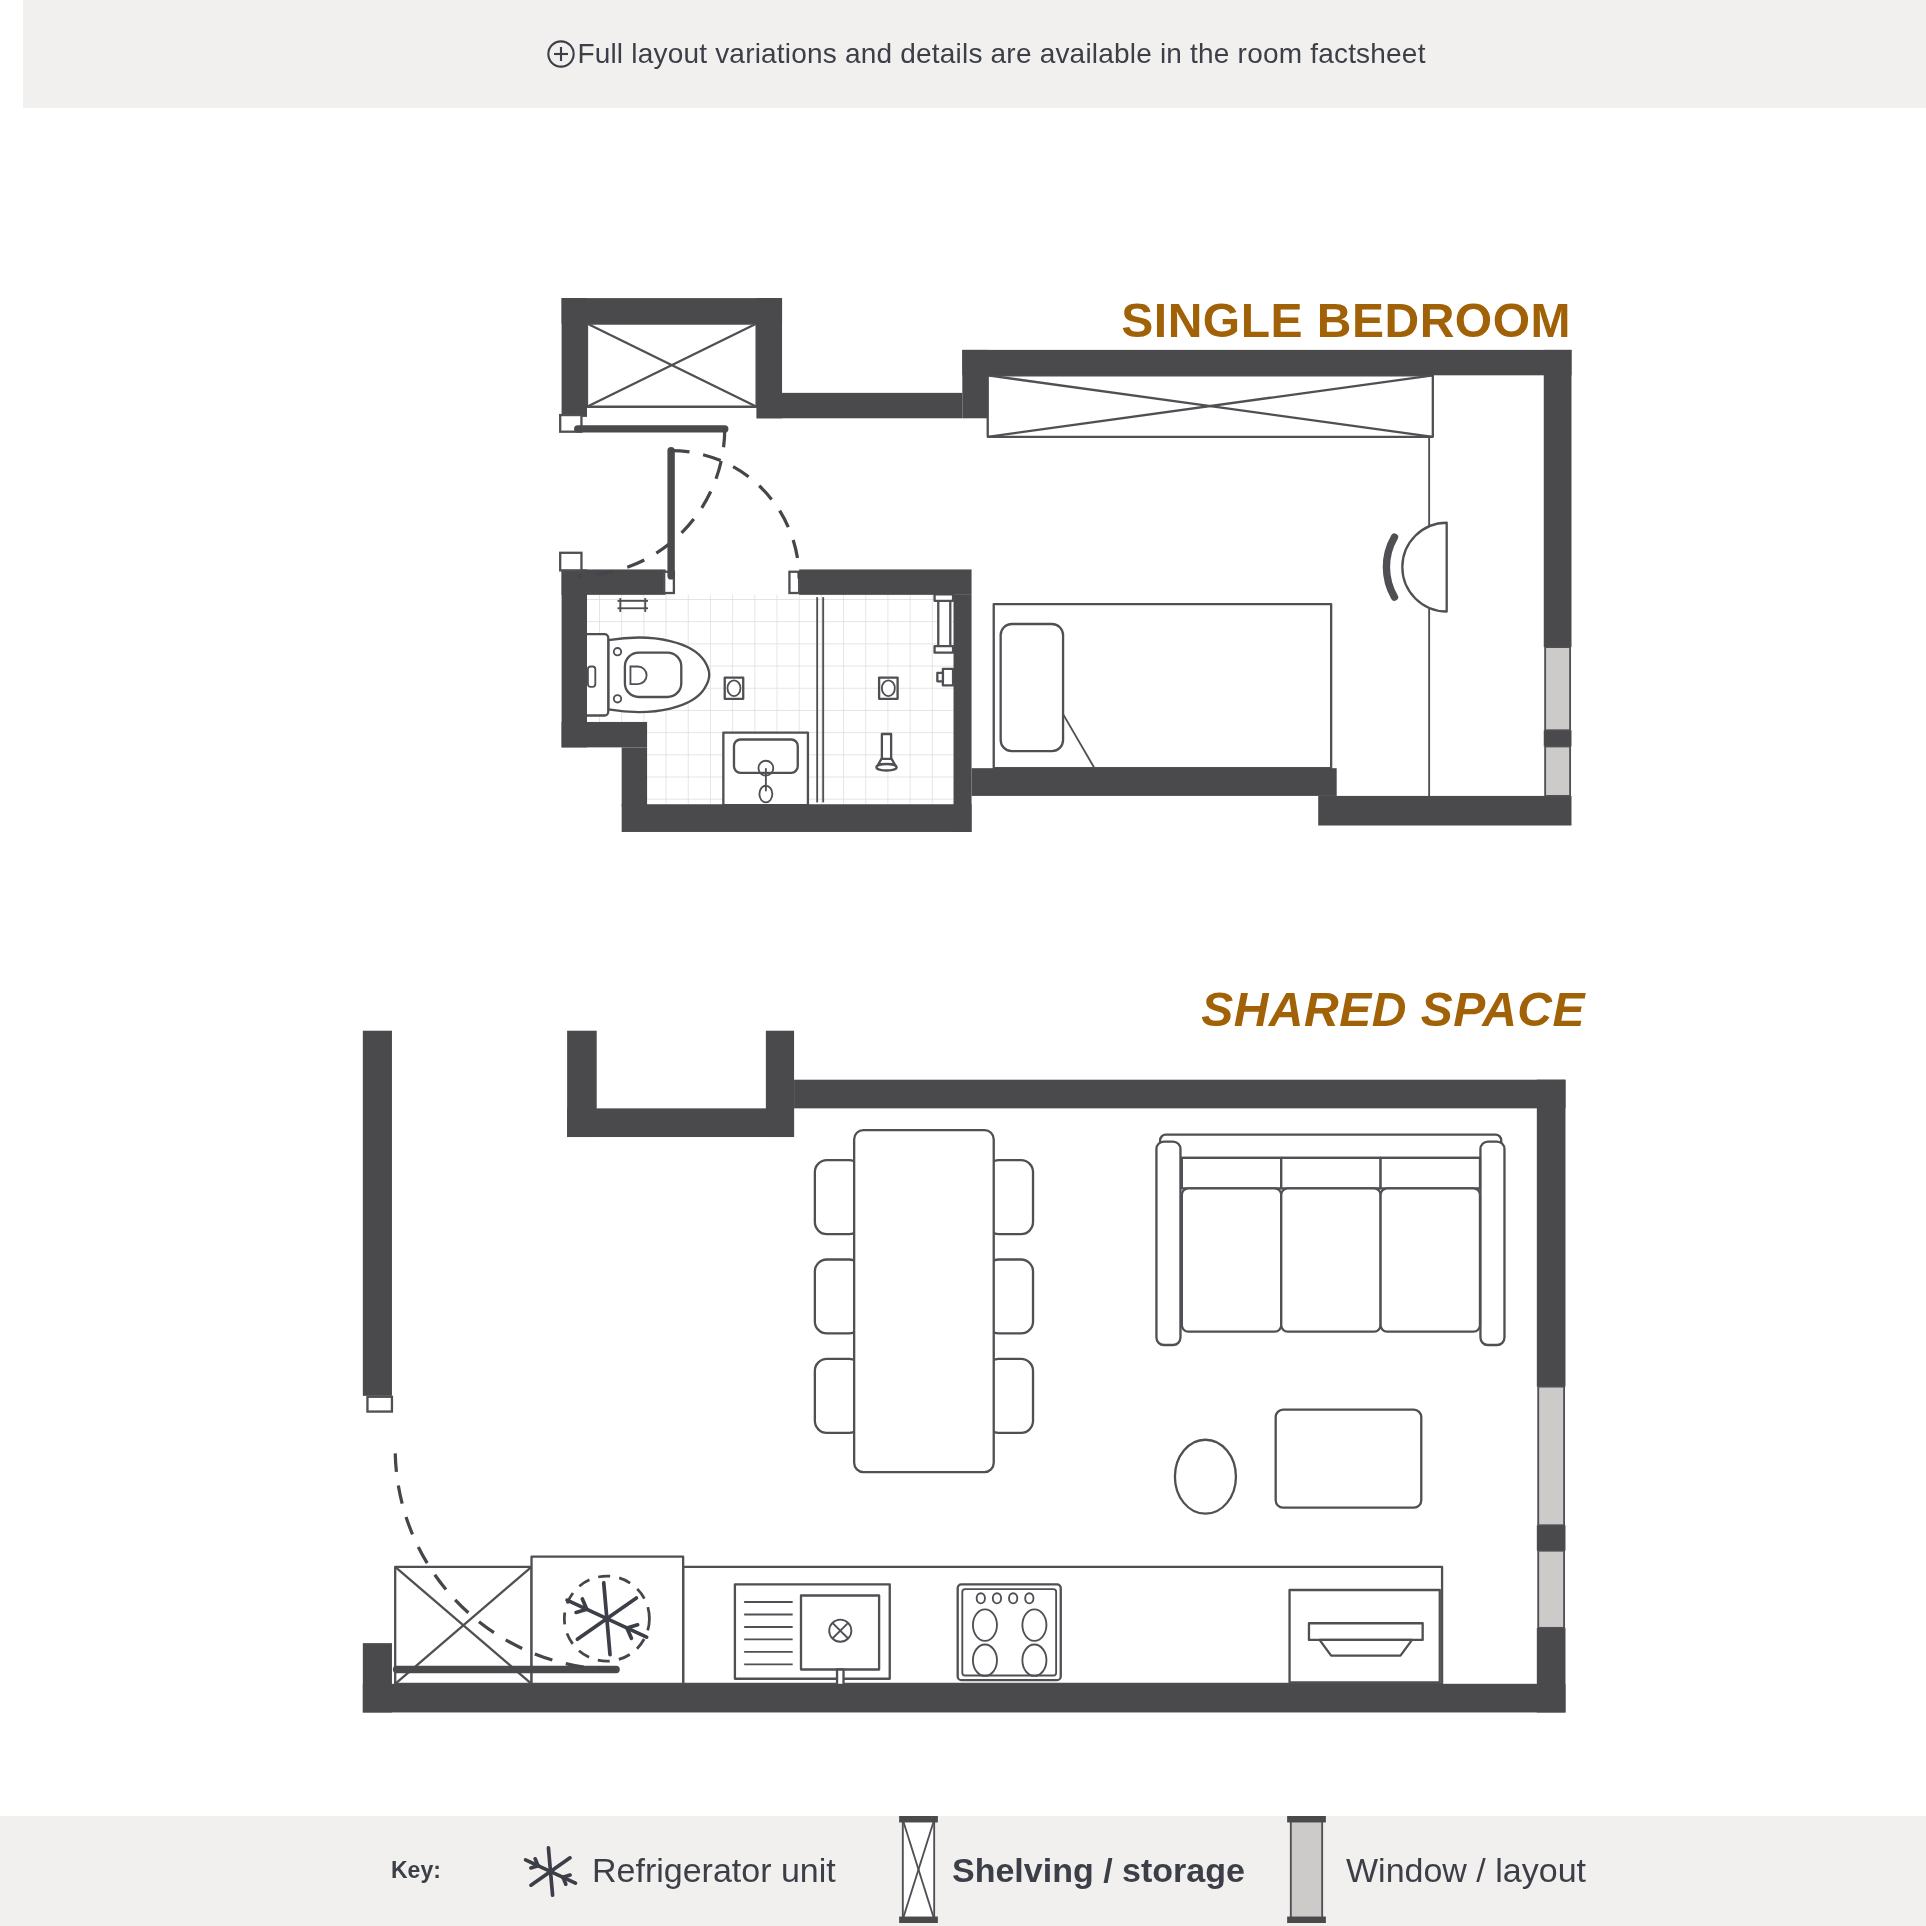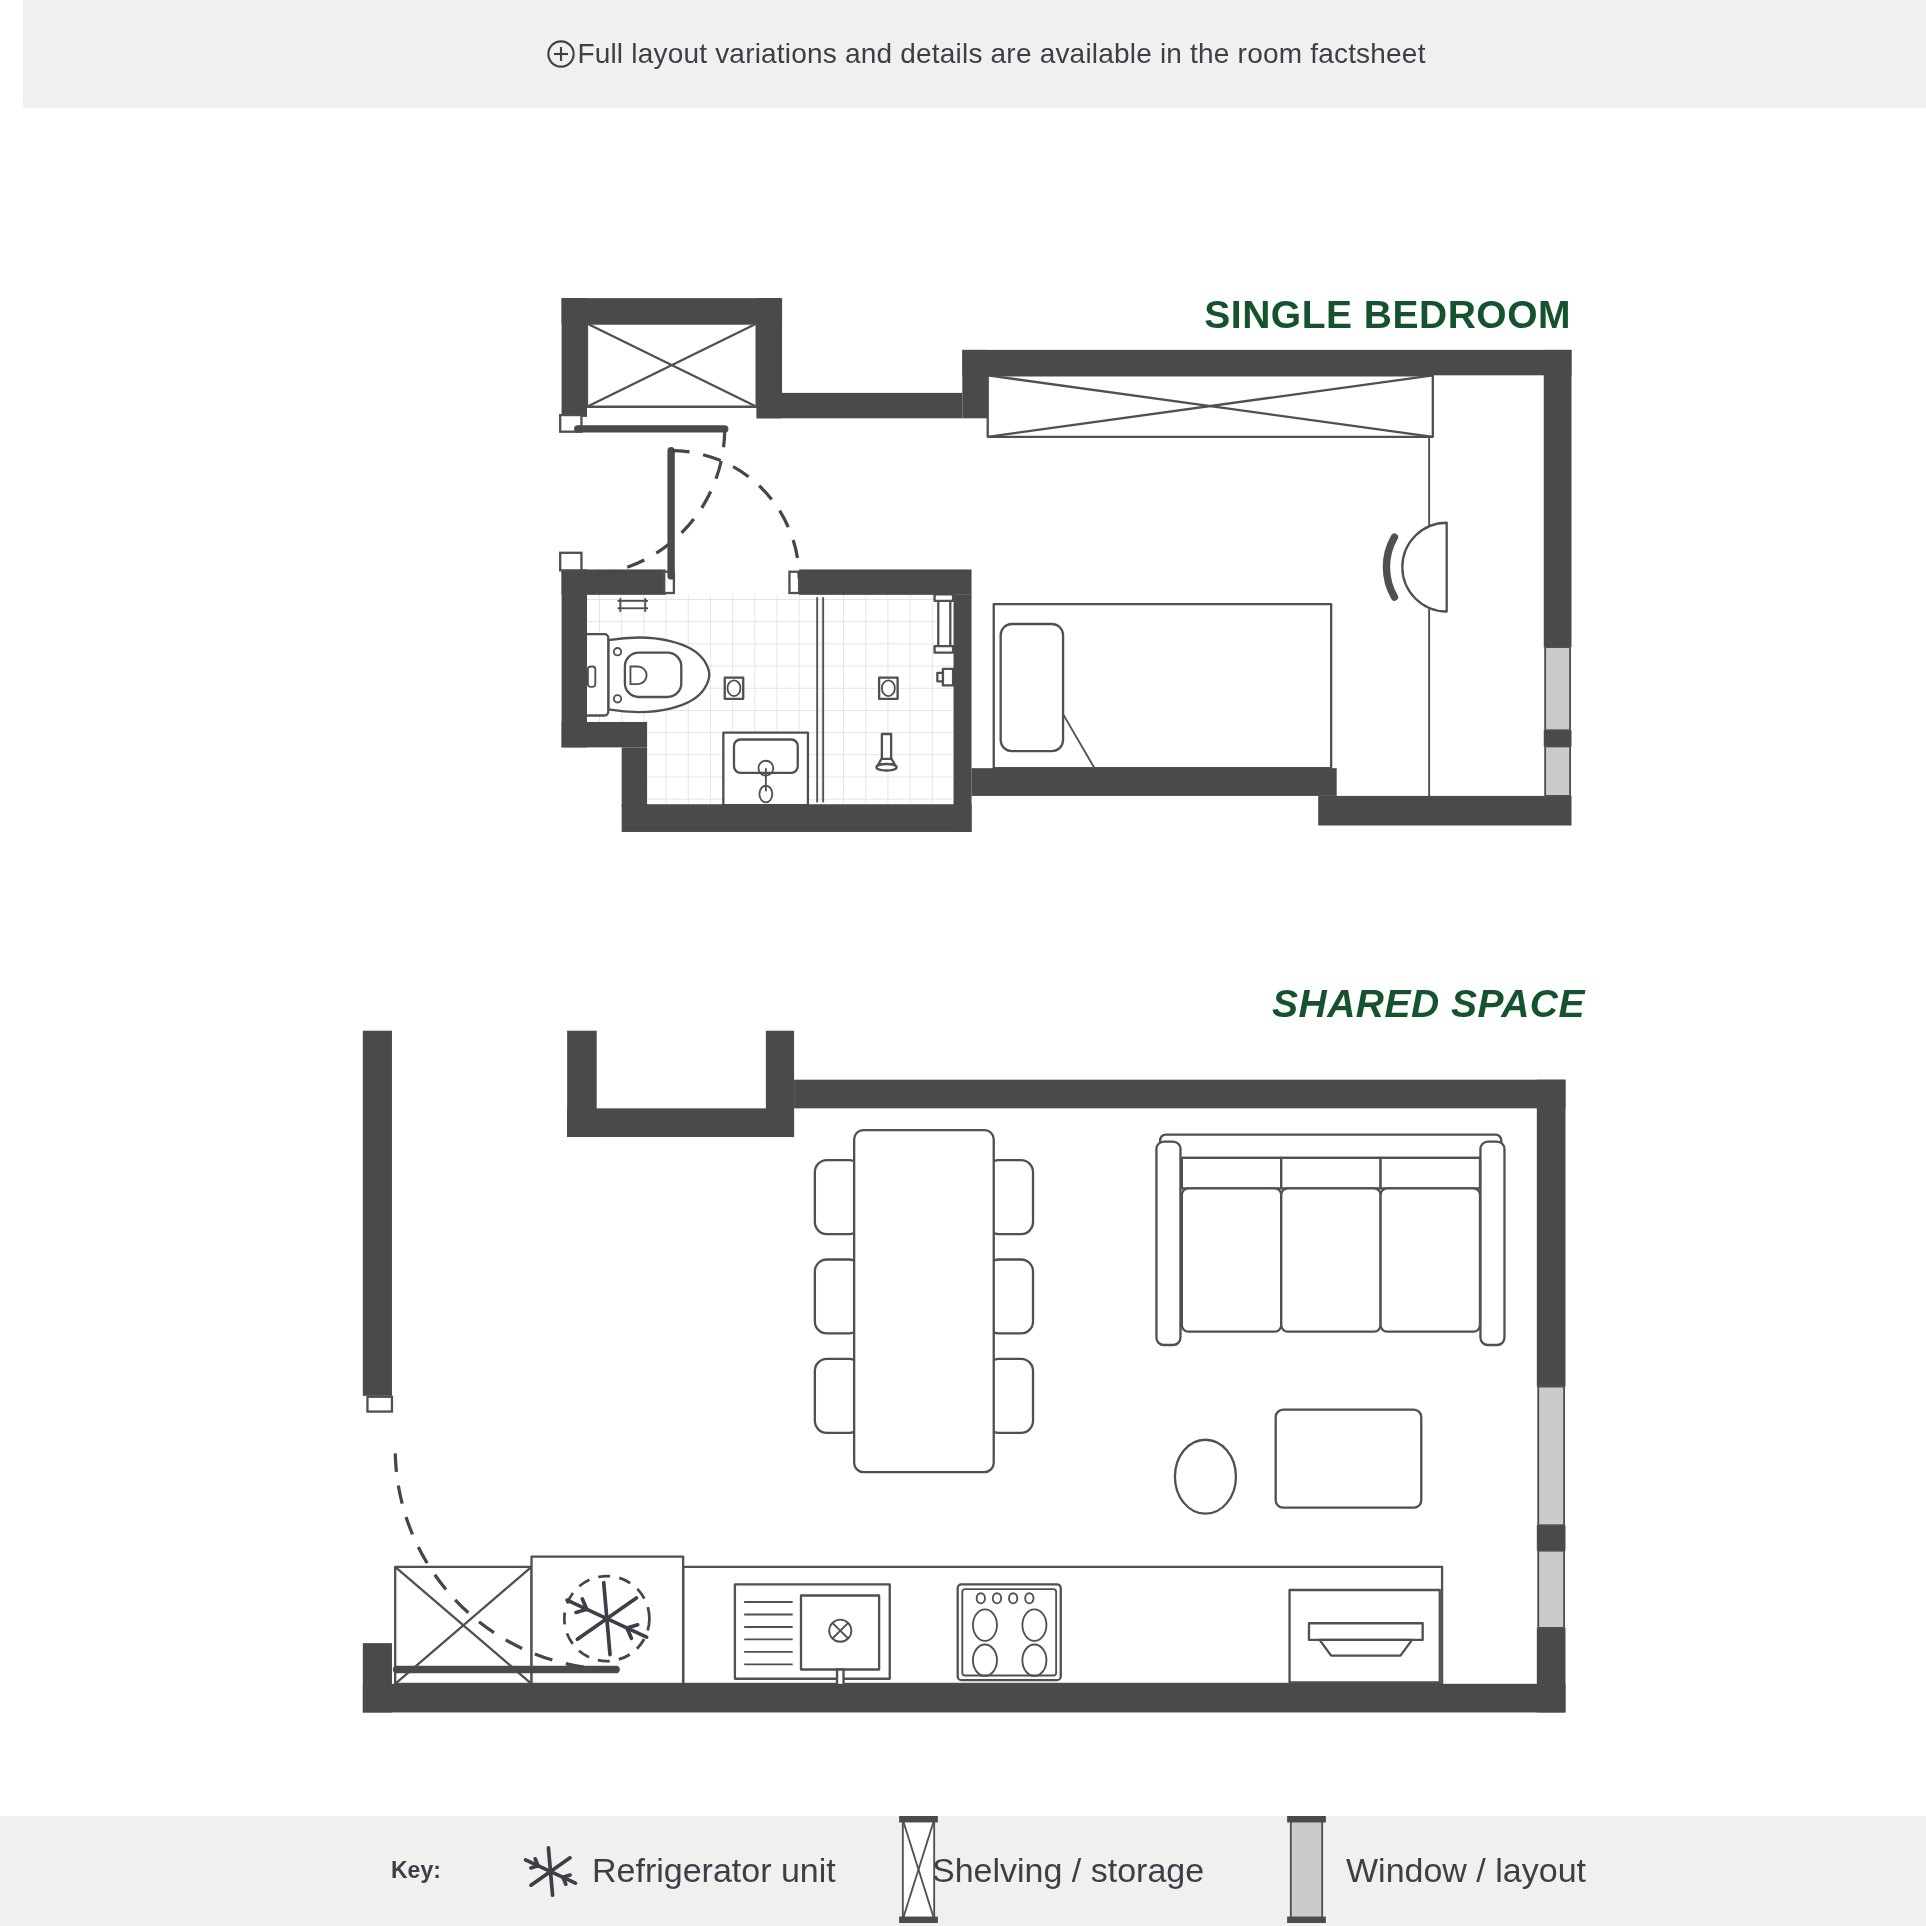--- a/index.html
+++ b/index.html
@@ -3,21 +3,21 @@
 <meta charset="utf-8">
 <style>
   html,body{margin:0;padding:0;background:#ffffff;}
   body{width:1926px;height:1926px;position:relative;overflow:hidden;
        font-family:"Liberation Sans",sans-serif;color:#3c3f47;}
   .canvas{position:absolute;left:0;top:0;width:1926px;height:1926px;}
   .bar{position:absolute;left:0;width:1926px;background:#f1f0ee;}
   .top-bar{top:0;height:108px;display:flex;align-items:center;justify-content:center;gap:1px;margin-left:23px;}
   .top-bar .hdr-text{font-size:28px;letter-spacing:0.2px;}
   .bottom-bar{bottom:0;height:110px;}
-  .plan-label{position:absolute;font-size:39px;font-weight:800;color:#14532d;
+  .plan-label{position:absolute;font-size:48px;font-weight:800;color:#a16207;
               letter-spacing:0.5px;white-space:nowrap;}
   .legend-item-label{position:absolute;font-size:34px;top:1854px;line-height:33px;white-space:nowrap;}
   .key-label{position:absolute;left:391px;top:1854px;font-size:23px;font-weight:700;line-height:33px;}
   .legend-icon{position:absolute;}
   svg{display:block;}
   .wall{fill:#4a4a4d;}
   .furn{fill:#ffffff;stroke:#4f4f54;stroke-width:5;stroke-linejoin:round;}
   .thin{stroke:#4f4f54;stroke-width:4;fill:none;}
   .xline{stroke:#4f4f54;stroke-width:5;fill:none;}
   .dash{fill:none;stroke:#45454a;stroke-width:7;stroke-dasharray:40 30;}
@@ -323,21 +323,21 @@
 
 <div class="legend-icon" style="left:899px;top:1816px;">
   <svg width="39" height="107" viewBox="0 0 84 232">
     <rect x="8" y="8" width="68" height="216" fill="#ffffff" stroke="#4f4f54" stroke-width="4"></rect>
     <line x1="8" y1="8" x2="76" y2="224" stroke="#4f4f54" stroke-width="4"></line>
     <line x1="8" y1="224" x2="76" y2="8" stroke="#4f4f54" stroke-width="4"></line>
     <rect x="0" y="0" width="84" height="14" fill="#4a4a4d"></rect>
     <rect x="0" y="218" width="84" height="14" fill="#4a4a4d"></rect>
   </svg>
 </div>
-<div class="legend-item-label" style="left:932px;">Shelving / storage</div>
+<div class="legend-item-label" style="left:952px;font-weight:bold;">Shelving / storage</div>
 
 <div class="legend-icon" style="left:1287px;top:1816px;">
   <svg width="39" height="107" viewBox="0 0 84 232">
     <rect x="8" y="8" width="68" height="216" fill="#cccbc9" stroke="#4f4f54" stroke-width="4"></rect>
     <rect x="0" y="0" width="84" height="14" fill="#4a4a4d"></rect>
     <rect x="0" y="218" width="84" height="14" fill="#4a4a4d"></rect>
   </svg>
 </div>
 <div class="legend-item-label" style="left:1346px;">Window / layout</div>
 

